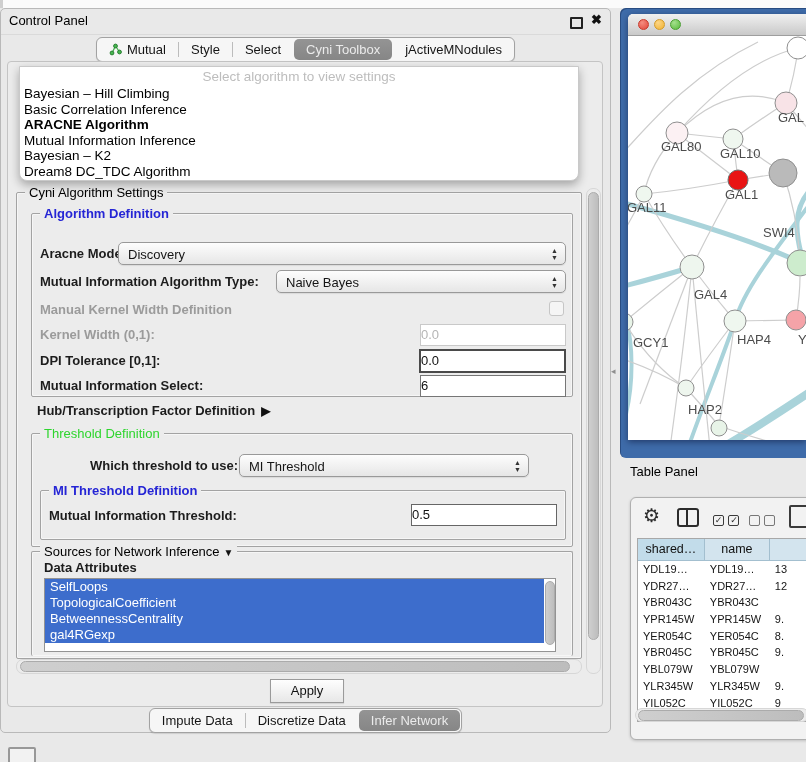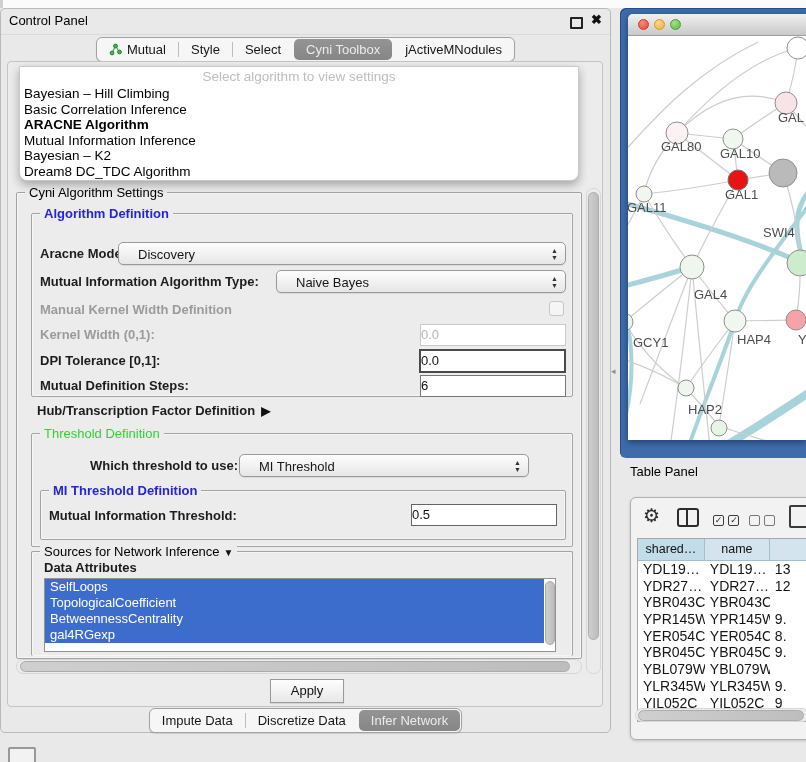--- a/index.html
+++ b/index.html
@@ -19,21 +19,21 @@
     border:1px solid #a2a2a2;border-radius:6px;box-shadow:0 1px 1px rgba(0,0,0,.12)}
   .tab{display:flex;align-items:center;gap:5px;padding:0 12px;font-size:13px;color:#151515;cursor:default}
   .tab.sel{background:linear-gradient(#949494,#868686);color:#ebebeb;border-radius:5px;margin:1px}
   .vsep{width:1px;background:#bcbcbc;margin:4px 0}
   
   #cp-content{left:6px;top:52px;width:596px;height:646px;background:#ececec;
     border:1px solid #c4c4c4;border-radius:4px;box-sizing:border-box}
   
   .combo{height:23px;border:1px solid #999;border-radius:5px;
     background:linear-gradient(#fdfdfd,#e6e6e6);font-size:13px;line-height:23px;
-    padding-left:19px;color:#151515;box-shadow:0 1px 1px rgba(0,0,0,.08);box-sizing:border-box}
+    padding-left:9px;color:#151515;box-shadow:0 1px 1px rgba(0,0,0,.08);box-sizing:border-box}
   .spin{position:absolute;right:7px;top:4px;display:flex;flex-direction:column;line-height:7px;
     font-size:7px;color:#333;text-align:center}
   #net-combo{left:22px;top:92px;width:482px;height:26px;color:#b2b2b2;line-height:26px}
   
   .fs{position:absolute;border:1px solid #a3a3a3;border-radius:2px;box-shadow:inset 0 0 0 1px rgba(255,255,255,.55)}
   .lg{position:absolute;top:-8px;left:8px;background:#ececec;padding:0 4px;font-size:13px;line-height:15px;color:#000;white-space:nowrap}
   .lg.blue{color:#2525d5;font-weight:bold}
   .lg.green{color:#2ed52e}
   .lbl{position:absolute;font-size:13px;font-weight:bold;color:#1c1c1c;white-space:nowrap}
   .lbl.dis{color:#9b9b9b}
@@ -83,21 +83,21 @@
   #checks-on{left:82px;top:13px}
   #checks-off{left:118px;top:13px}
   #page-icon{left:158px;top:7px;width:16px;height:19px;border:2px solid #3a3a3a;border-radius:2px}
   #grid{left:6px;top:40px;width:178px;height:184px;border:1px solid #a8a8a8;background:#fff;box-sizing:border-box;overflow:hidden}
   .hrow{display:flex;height:22px}
   .hcell{box-sizing:border-box;border-right:1px solid #a3bfcf;border-bottom:1px solid #a3bfcf;
     background:#d3e4ee;font-size:12.5px;text-align:center;line-height:21px;color:#111}
   .hcell.first{background:#c2dcea}
   #rows{overflow:hidden;height:148px}
   .trow{display:flex;height:16.7px}
-  .tcell{box-sizing:border-box;font-size:14px;line-height:16.5px;padding-left:5px;color:#141414;
+  .tcell{box-sizing:border-box;font-size:11px;line-height:16.5px;padding-left:5px;color:#141414;
     white-space:nowrap;overflow:hidden}
   .c0{width:76px}.c1{width:74px}.c2{width:50px}
   #tbl-hscroll{left:4px;top:210px;width:172px;height:12px}
   
   #top-strip{left:0;top:0;width:806px;height:8px;background:#fbfbfb}
   #top-strip-mark{left:0;top:0;width:3px;height:8px;background:#cfcfcf}
   #divider-grip{left:611px;top:366px;font-size:9px;color:#8f8f8f}
   #mini-square{left:8px;top:747px;width:24px;height:15px;border:2px solid #989898;background:#f2f2f2;border-radius:2px}
   .hub-arrow{font-size:12px;color:#111;margin-left:6px}
   .src-arrow{font-size:10px;color:#111;margin-left:4px}
@@ -186,21 +186,21 @@
         <span class="lbl dis" style="left:8px;top:113px">Kernel Width (0,1):</span>
         <div class="field" style="right:6px;top:110px;width:138px;border:1px solid #c9c9c9;color:#b5b5b5">
           <span>0.0</span>
         </div>
 
         <span class="lbl" style="left:8px;top:139px">DPI Tolerance [0,1]:</span>
         <div class="field" style="right:6px;top:135px;width:137px;border:2px solid #4a4a4a">
           <span>0.0</span>
         </div>
 
-        <span class="lbl" style="left:8px;top:164px">Mutual Definition Steps:</span>
+        <span class="lbl" style="left:8px;top:164px">Mutual Information Select:</span>
         <div class="field" style="right:6px;top:161px;width:138px;border:1.5px solid #767676">
           <span>6</span>
         </div>
       </div>
 
       <span class="lbl" style="left:20px;top:210px">
         <span>Hub/Transcription Factor Definition</span><span class="hub-arrow">▶</span>
       </span>
 
       <div class="fs" style="left:14px;top:240px;width:540px;height:112px">

